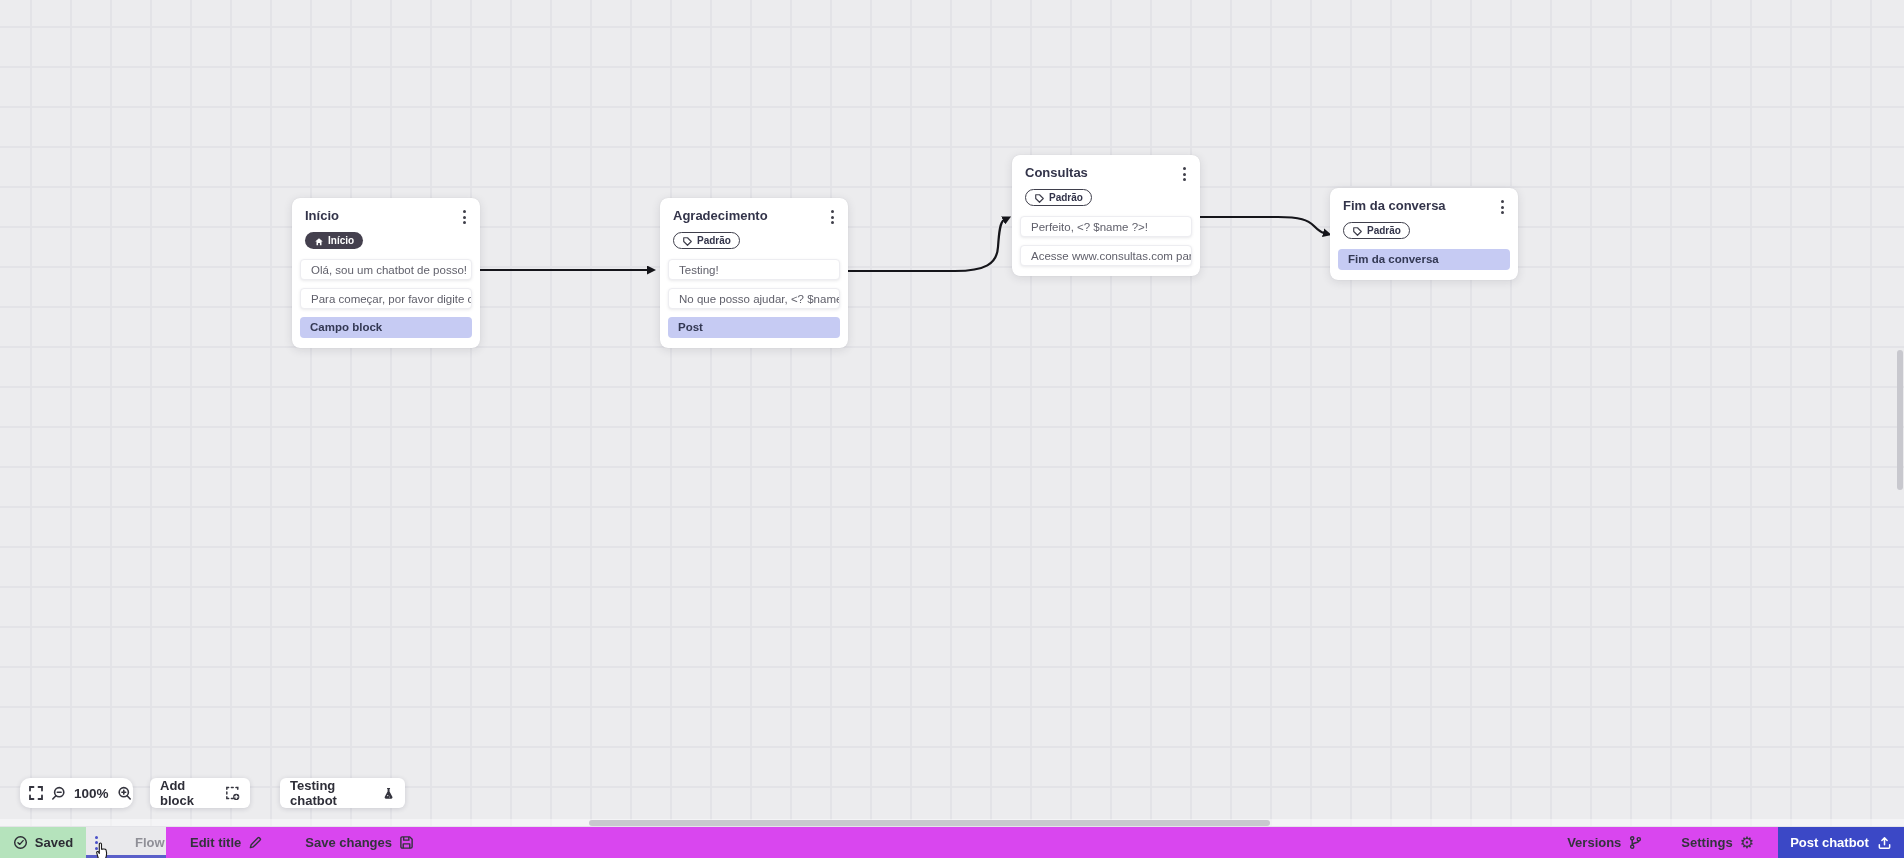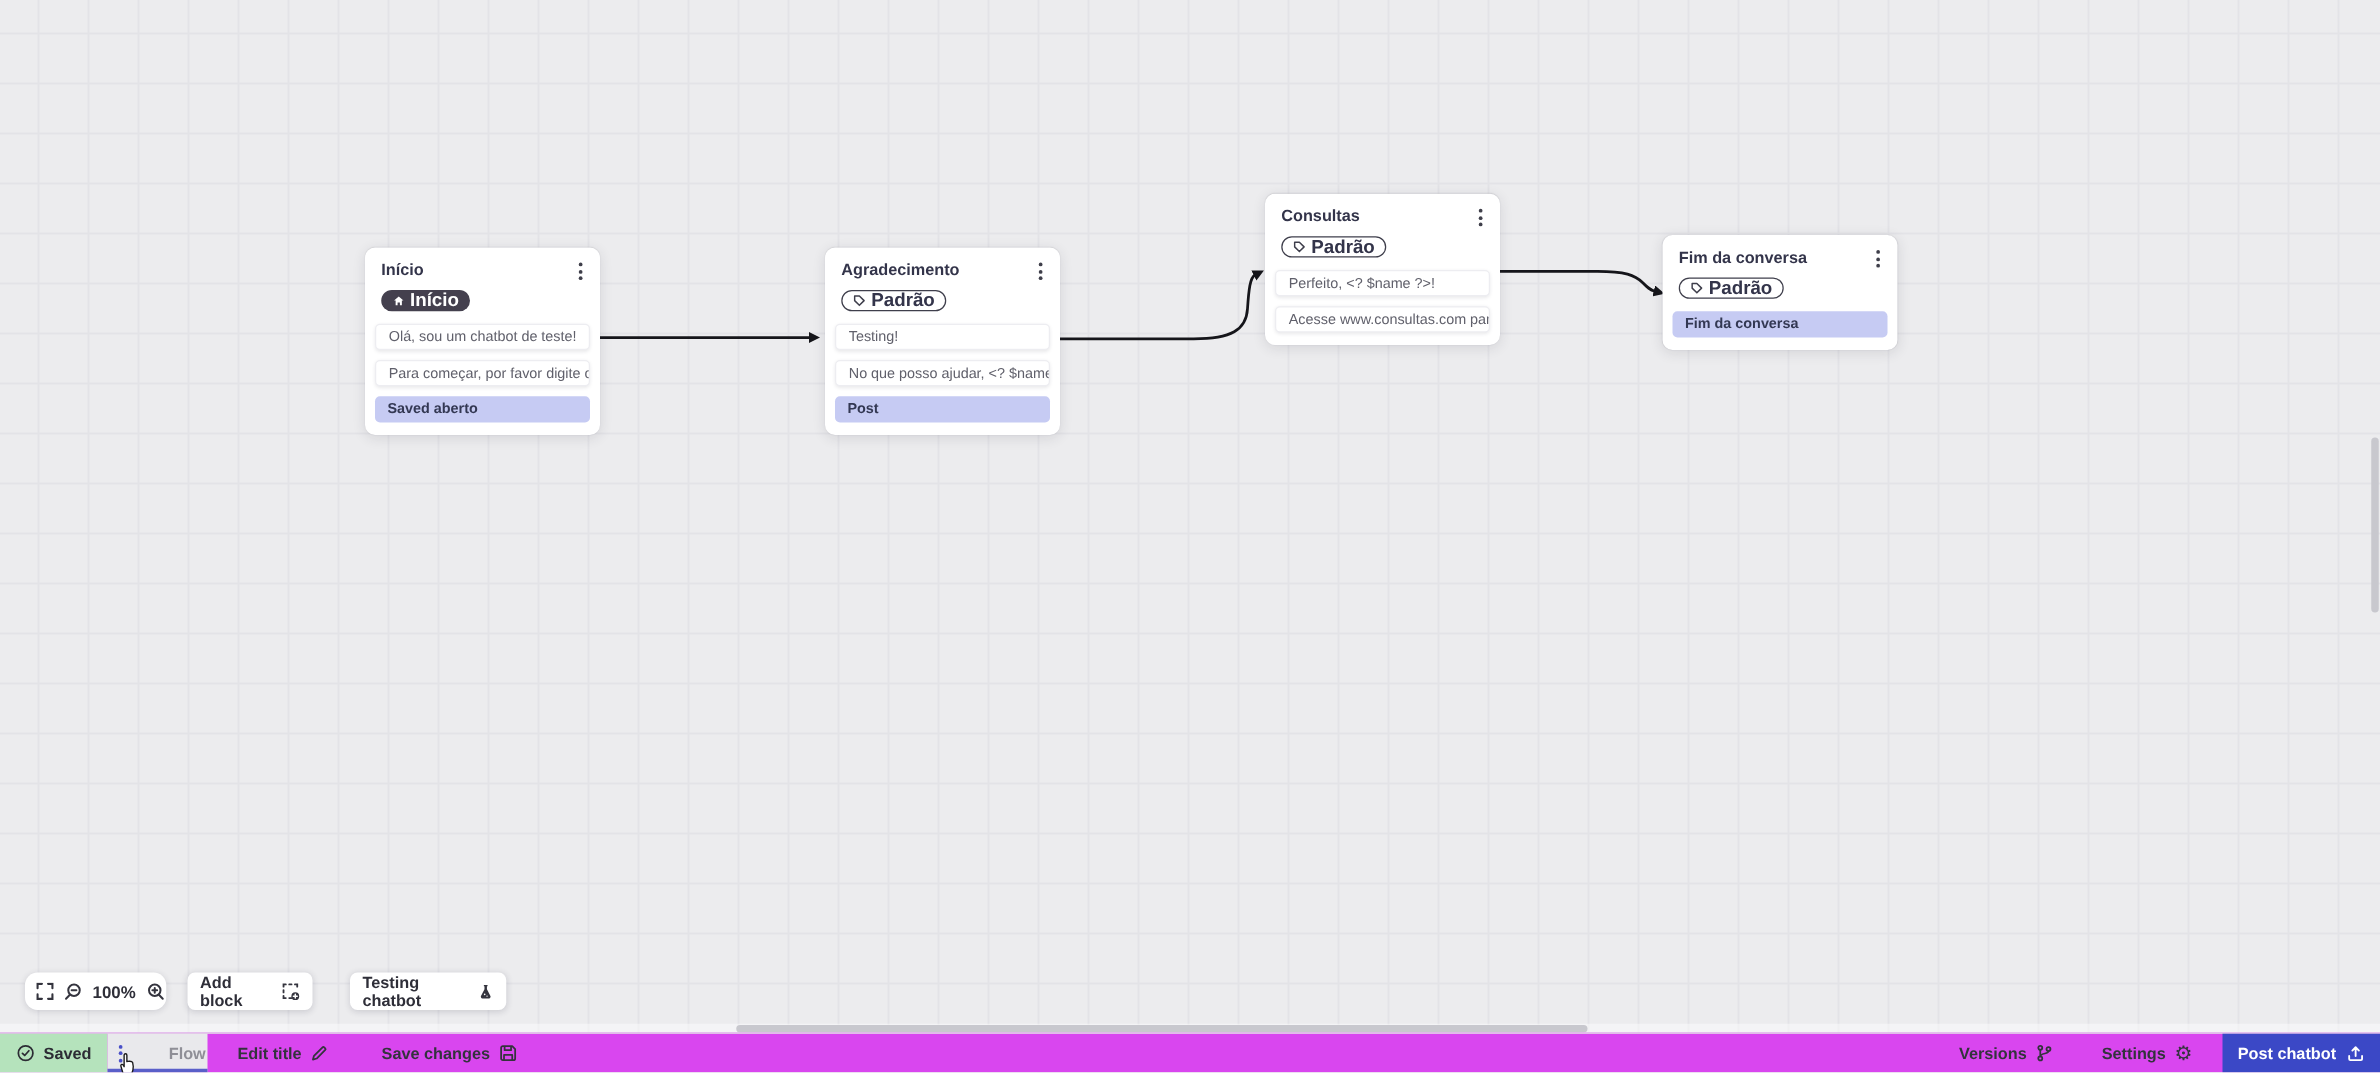--- a/index.html
+++ b/index.html
@@ -23,22 +23,22 @@
   
   .node{
     position:absolute;width:188px;background:#fff;border-radius:8px;
     box-shadow:0 2px 10px rgba(40,40,60,.12), 0 0 1px rgba(40,40,60,.15);
     padding:10px 8px 10px 8px;box-sizing:border-box;
   }
   .node-head{display:flex;align-items:flex-start;justify-content:space-between;padding:0 2px 0 5px;}
   .node-title{font-size:13px;font-weight:700;color:#33344a;line-height:16px;}
   .kebab{display:flex;flex-direction:column;gap:2.5px;padding:2px 4px;cursor:pointer;}
   .kebab i{width:3px;height:3px;border-radius:50%;background:#3f3f4a;display:block;}
-  .badge{display:inline-flex;align-items:center;gap:4px;margin:6px 0 10px 5px;
-    font-size:15px;font-weight:700;border-radius:10px;padding:2px 9px;line-height:13px;}
+  .badge{display:inline-flex;align-items:flex-end;gap:4px;margin:6px 0 10px 5px;
+    font-size:10px;font-weight:700;border-radius:10px;padding:2px 9px;line-height:13px;}
   .badge.start{background:#44404e;color:#fff;}
   .badge.default{background:#fff;color:#33344a;border:1.5px solid #3f3f4c;padding:1px 8px;}
   .rows{display:flex;flex-direction:column;gap:8px;}
   .row{height:21px;line-height:21px;border-radius:4px;font-size:11.5px;
     padding:0 10px;white-space:nowrap;overflow:hidden;box-sizing:border-box;}
   .row.message{background:#fff;color:#60606b;border:1px solid #ededf1;
     box-shadow:0 1px 3px rgba(40,40,60,.10);}
   .row.action{background:#c6cbf3;color:#333853;font-weight:700;}
 
   
@@ -108,23 +108,23 @@
           <i></i>
         </span>
     </div>
     <span class="badge start">
       <svg width="10" height="10" viewBox="0 0 16 16">
           <path d="M8 2 L14 7 H12 V13 H9.5 V9.5 H6.5 V13 H4 V7 H2 Z" fill="#fff"></path>
         </svg>
       <span>Início</span>
     </span>
     <div class="rows">
-      <div class="row message">Olá, sou um chatbot de teste!</div>
+      <div class="row message">Olá, sou um chatbot de posso!</div>
       <div class="row message">Para começar, por favor digite o ...</div>
-      <div class="row action">Saved aberto</div>
+      <div class="row action">Campo block</div>
     </div>
   </div>
 
   <div class="node" style="left:660px;top:198px;">
     <div class="node-head">
       <span class="node-title">Agradecimento</span>
       <span class="kebab">
           <i></i>
           <i></i>
           <i></i>

